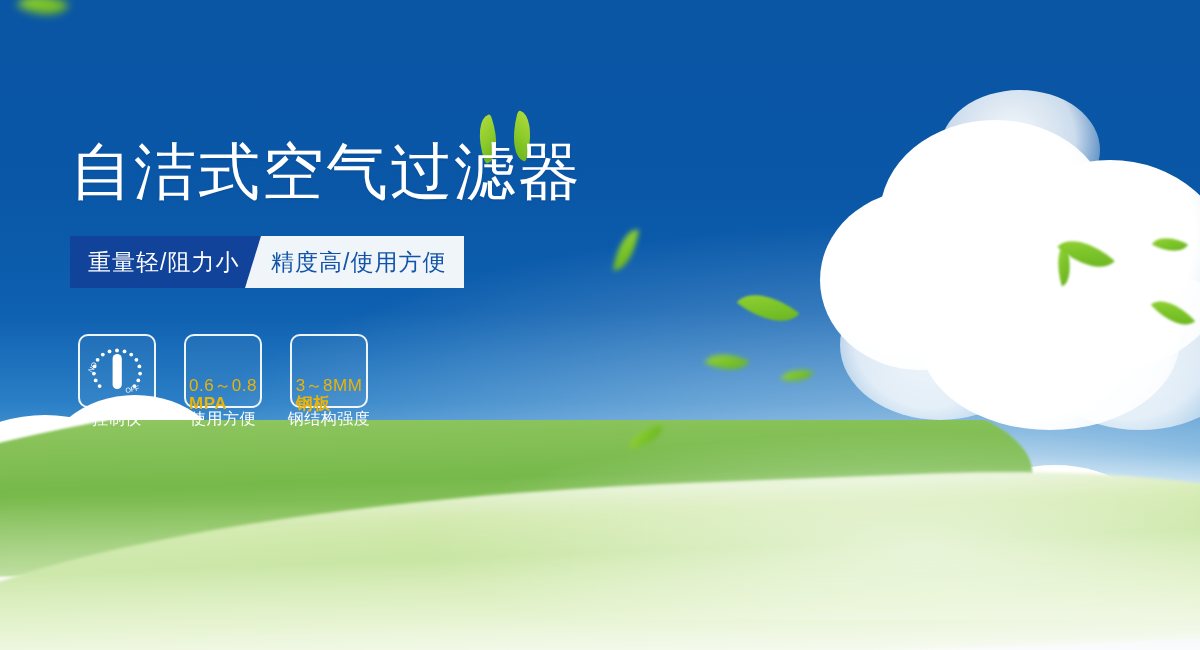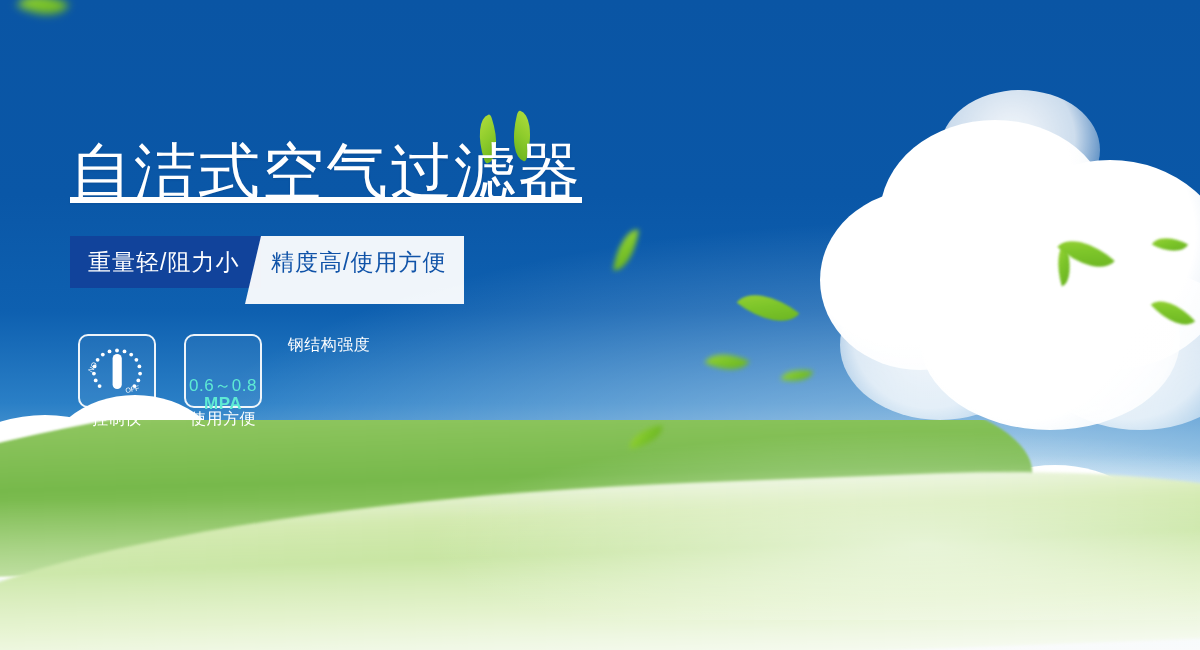--- a/index.html
+++ b/index.html
@@ -111,36 +111,35 @@
 
   
   .title{
     position:absolute;left:70px;top:141px;
     font-size:62px;line-height:1;
     color:#ffffff;
     letter-spacing:2px;
     font-weight:300;
     white-space:nowrap;
     text-shadow:0 1px 2px rgba(0,40,90,.18);
-    text-decoration:underline;
   }
 
   
   .subbar{position:absolute;left:70px;top:236px;height:52px;}
   .sub-a{
     position:absolute;left:0;top:0;height:52px;
     padding:0 22px 0 18px;
     background:#11439b;
     color:#ffffff;
     font-size:23px;line-height:52px;
     letter-spacing:1px;
     white-space:nowrap;
   }
   .sub-b{
-    position:absolute;top:0;height:68px;
+    position:absolute;top:0;height:52px;
     background:rgba(255,255,255,.94);
     color:#1053a8;
     font-size:23px;line-height:52px;
     letter-spacing:1px;
     white-space:nowrap;
     padding:0 18px 0 26px;
     clip-path:polygon(16px 0,100% 0,100% 100%,0 100%);
   }
 
   
@@ -149,21 +148,21 @@
   .fbox{
     width:78px;height:74px;
     border:2px solid rgba(255,255,255,.92);
     border-radius:10px;
     display:flex;align-items:center;justify-content:center;
     box-sizing:border-box;
     position:relative;
     background:rgba(255,255,255,.05);
   }
   .ftext{
-    color:#5eead4;font-size:17px;line-height:1.05;text-align:center;
+    color:#eab308;font-size:17px;line-height:1.05;
     letter-spacing:.5px;
     margin-top:48px;
   }
   .ftext .l2{display:block;font-weight:bold;}
   .flabel{
     margin-top:1px;
     color:#ffffff;font-size:16px;white-space:nowrap;letter-spacing:.5px;
   }
   .fbox svg{display:block;}
 </style>
@@ -272,18 +271,24 @@
         <div class="ftext">
           <span>0.6～0.8</span>
           <span class="l2">MPA</span>
         </div>
       </div>
       <div class="flabel">使用方便</div>
     </div>
 
 
     <div class="feature">
+      <div class="fbox">
+        <div class="ftext">
+          <span>3～8MM</span>
+          <span class="l2">钢板</span>
+        </div>
+      </div>
       <div class="flabel">钢结构强度</div>
     </div>
 
 
   </div>
 </div>
 
 </body></html>

